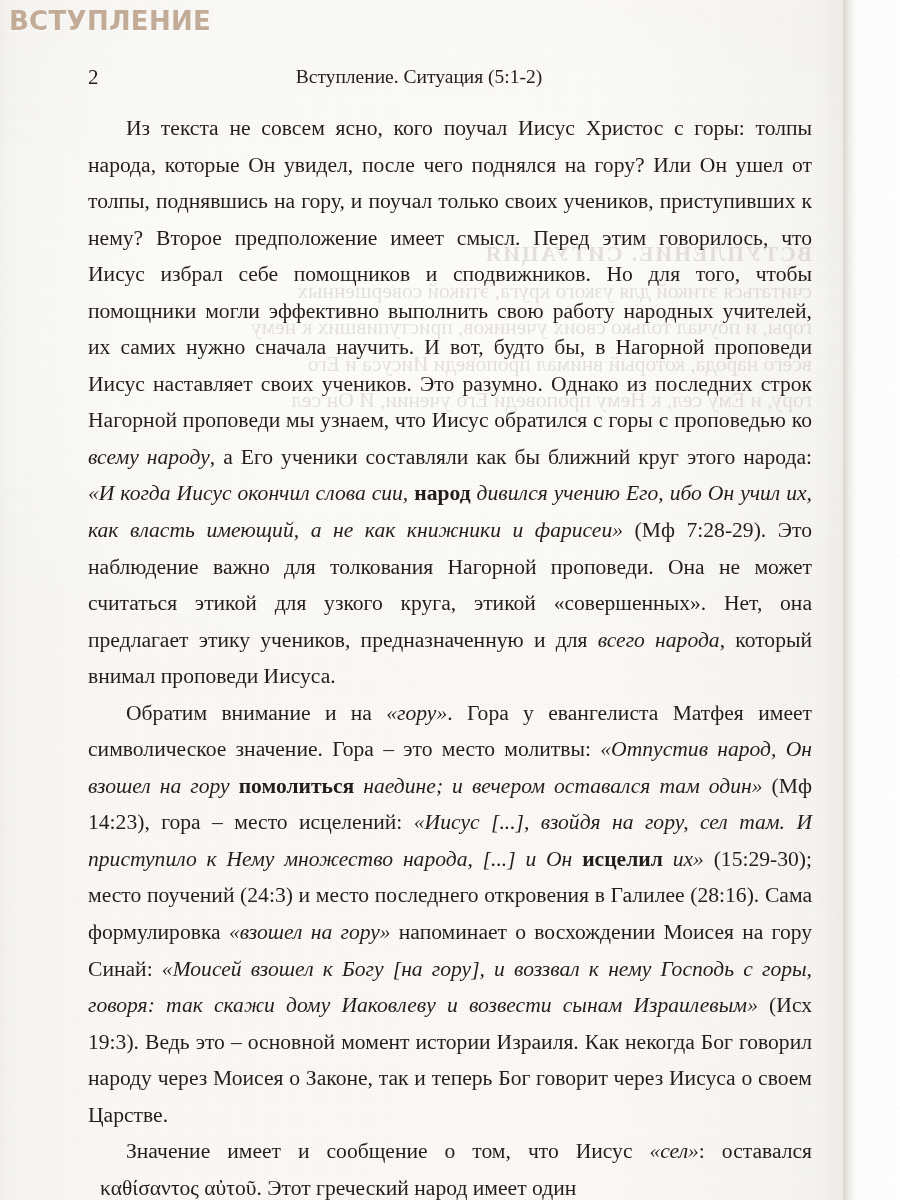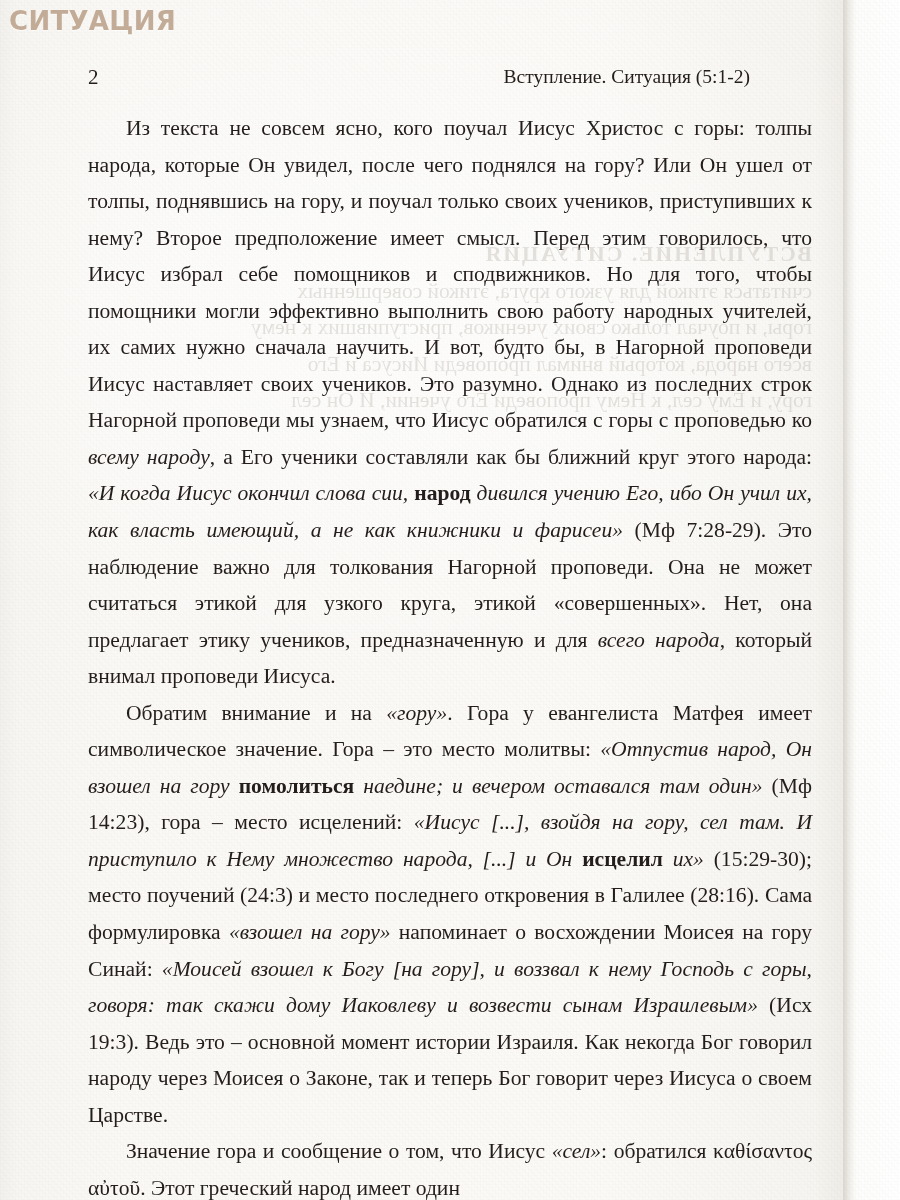--- a/index.html
+++ b/index.html
@@ -119,21 +119,21 @@
     position: absolute;
     left: 0;
     top: 0;
     font-size: 21px;
   }
   .runhead .title {
     position: absolute;
     left: 0;
     top: 0;
     width: 724px;
-    text-align: right;
+    text-align: center;
     padding-right: 62px;
     box-sizing: border-box;
     font-size: 19.5px;
   }
 
   .body {
     position: absolute;
     top: 110px;
     left: 0;
     width: 724px;
@@ -145,36 +145,36 @@
     line-height: 36.55px;
     text-align: justify;
     text-indent: 38px;
     text-justify: inter-word;
     hyphens: manual;
     -webkit-hyphens: manual;
   }
 
   i, .it { }
   .bi { font-weight: 700; }
-  .gr { font-style: normal; }
+  .gr { font-style: normal; margin-left: 12px; }
 
   
   .content { text-rendering: optimizeLegibility; }
 </style>
 </head>
 <body>
 
 <div class="page">
 
   <div class="paper-base"></div>
   <div class="paper-grain"></div>
   <div class="paper-sheen"></div>
   <div class="page-edge"></div>
 
-  <div class="watermark">СИТУАЦИЯ</div>
+  <div class="watermark">ВСТУПЛЕНИЕ</div>
 
   <div class="showthrough" aria-hidden="true">
     <span class="st-b">ВСТУПЛЕНИЕ. СИТУАЦИЯ</span><br>
     <span>считаться этикой для узкого круга, этикой совершенных</span><br>
     <span>горы, и поучал только своих учеников, приступивших к нему</span><br>
     <span>всего народа, который внимал проповеди Иисуса и Его</span><br>
     <span>горy, и Ему сел, к Нему проповеди Его учении, И Он сел</span>
   </div>
 
   <div class="content">
@@ -183,17 +183,17 @@
       <span class="folio">2</span>
       <span class="title">Вступление. Ситуация (5:1-2)</span>
     </div>
 
     <div class="body">
 
       <p class="para"><span>Из текста не совсем ясно, кого поучал Иисус Христос с горы: толпы народа, которые Он увидел, после чего поднялся на гору? Или Он ушел от толпы, поднявшись на гору, и поучал только своих учеников, приступивших к нему? Второе предположение имеет смысл. Перед этим говорилось, что Иисус избрал себе помощников и сподвижников. Но для того, чтобы помощники могли эффективно выполнить свою работу народных учителей, их самих нужно сначала научить. И вот, будто бы, в Нагорной проповеди Иисус наставляет своих учеников. Это разумно. Однако из последних строк Нагорной проповеди мы узнаем, что Иисус обратился с горы с проповедью ко </span><i>всему народу</i><span>, а Его ученики составляли как бы ближний круг этого народа: </span><i>«И когда Иисус окончил слова сии, </i><span class="bi">народ</span><i> дивился учению Его, ибо Он учил их, как власть имеющий, а не как книжники и фарисеи»</i><span> (Мф 7:28-29). Это наблюдение важно для толкования Нагорной проповеди. Она не может считаться этикой для узкого круга, этикой «совершенных». Нет, она предлагает этику учеников, предназначенную и для </span><i>всего народа</i><span>, который внимал проповеди Иисуса.</span></p>
 
       <p class="para"><span>Обратим внимание и на </span><i>«гору»</i><span>. Гора у евангелиста Матфея имеет символическое значение. Гора – это место молитвы: </span><i>«Отпустив народ, Он взошел на гору </i><span class="bi">помолиться</span><i> наедине; и вечером оставался там один»</i><span> (Мф 14:23), гора – место исцелений: </span><i>«Иисус [...], взойдя на гору, сел там. И приступило к Нему множество народа, [...] и Он </i><span class="bi">исцелил</span><i> их»</i><span> (15:29-30); место поучений (24:3) и место последнего откровения в Галилее (28:16). Сама формулировка </span><i>«взошел на гору»</i><span> напоминает о восхождении Моисея на гору Синай: </span><i>«Моисей взошел к Богу [на гору], и воззвал к нему Господь с горы, говоря: так скажи дому Иаковлеву и возвести сынам Израилевым»</i><span> (Исх 19:3). Ведь это – основной момент истории Израиля. Как некогда Бог говорил народу через Моисея о Законе, так и теперь Бог говорит через Иисуса о своем Царстве.</span></p>
 
-      <p class="para"><span>Значение гора и сообщение о том, что Иисус </span><i>«сел»</i><span>: обратился </span><span class="gr">καθίσαντος αὐτοῦ</span><span>. Этот греческий народ имеет один</span></p>
+      <p class="para"><span>Значение имеет и сообщение о том, что Иисус </span><i>«сел»</i><span>: оставался </span><span class="gr">καθίσαντος αὐτοῦ</span><span>. Этот греческий народ имеет один</span></p>
 
     </div>
   </div>
 </div>
 
 </body></html>

